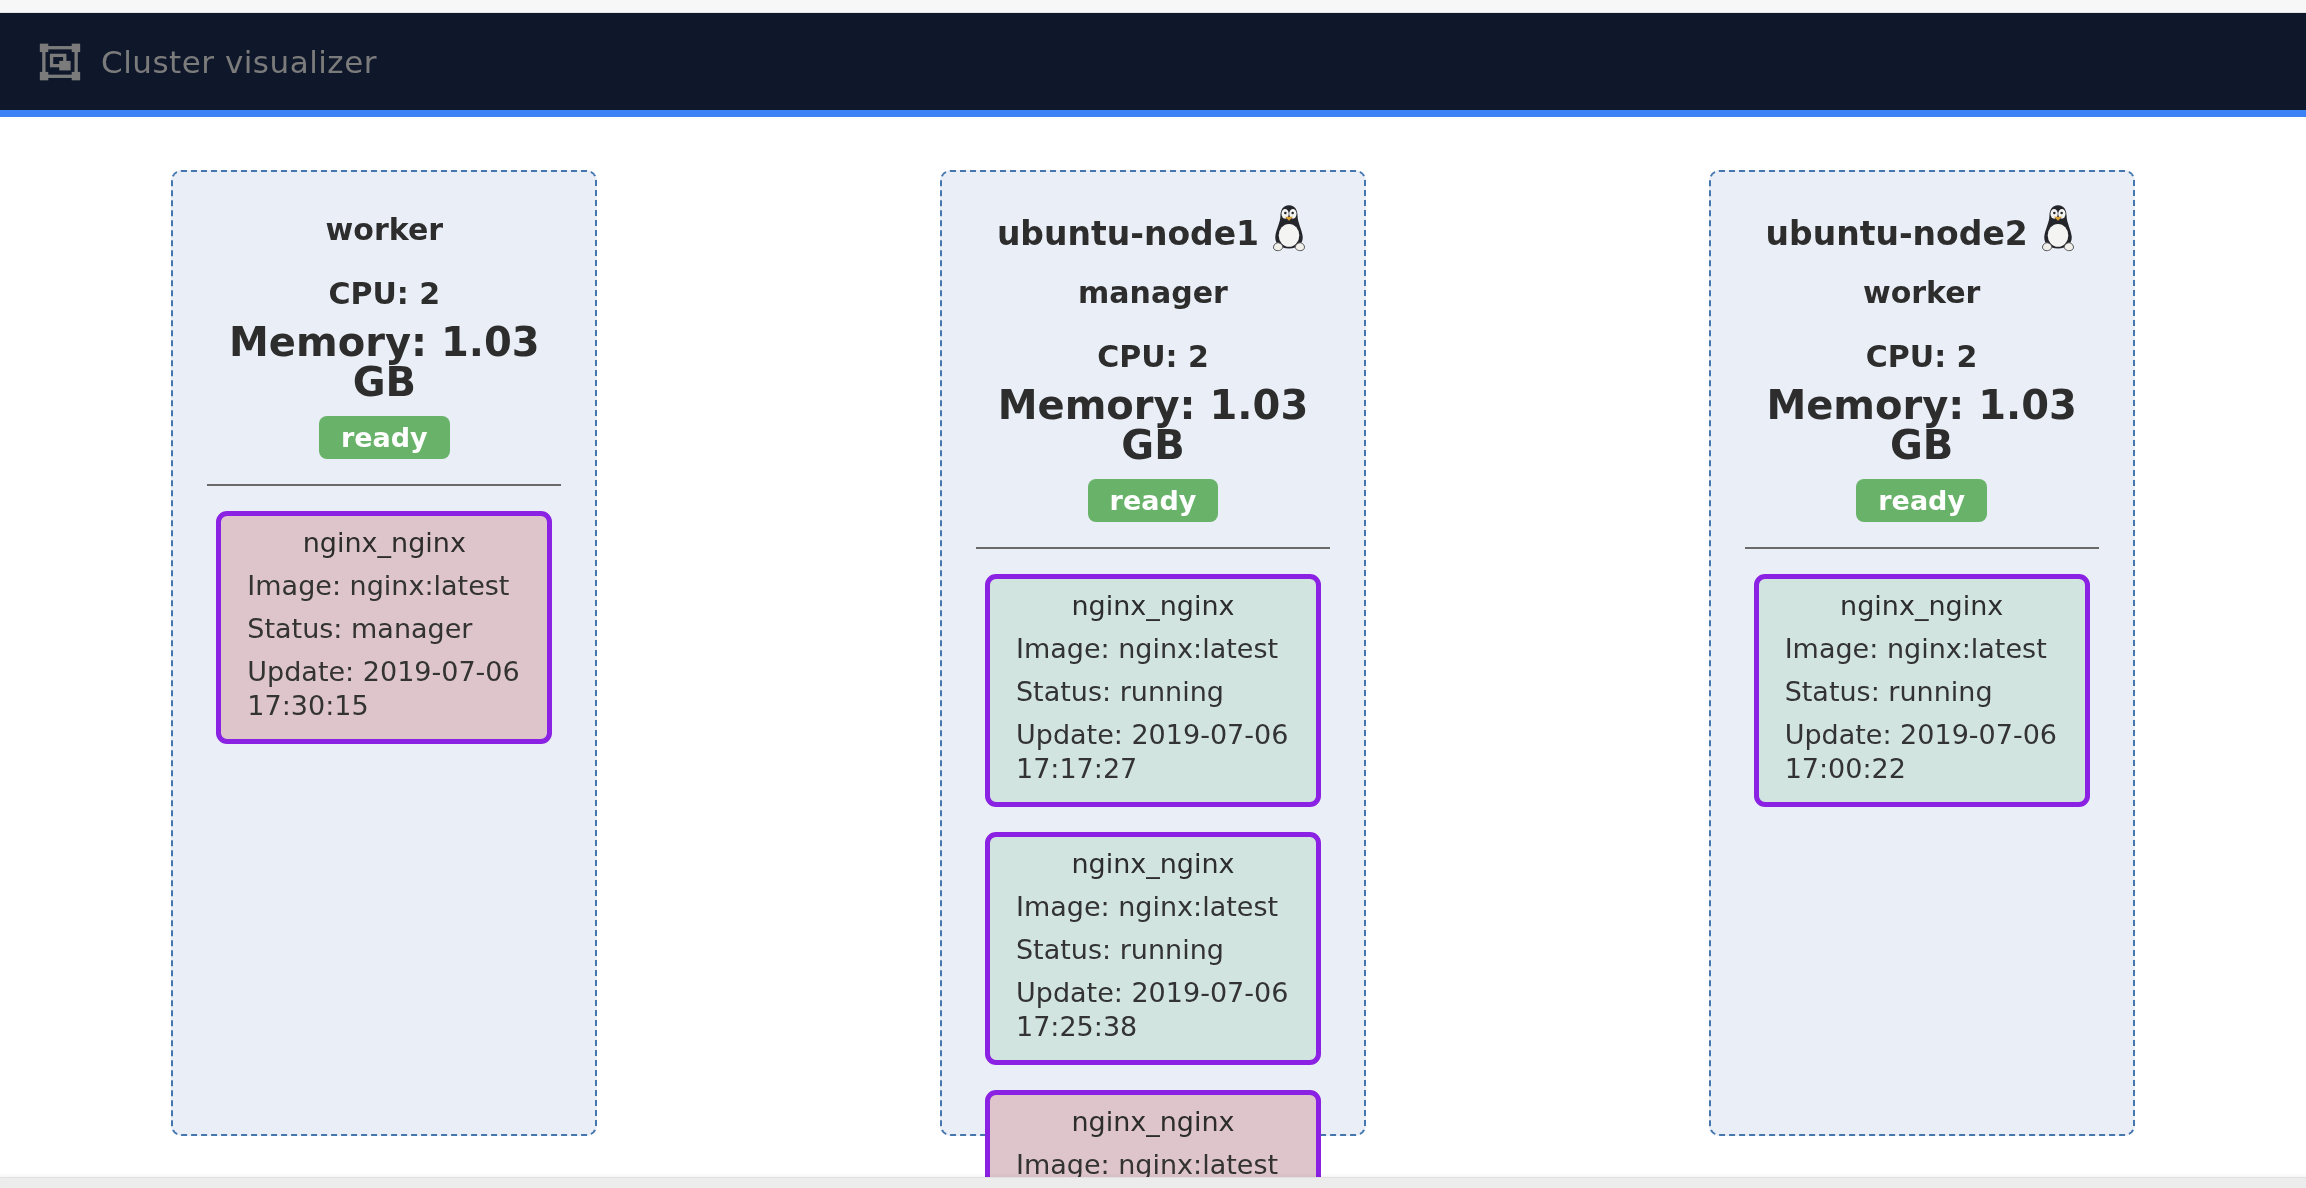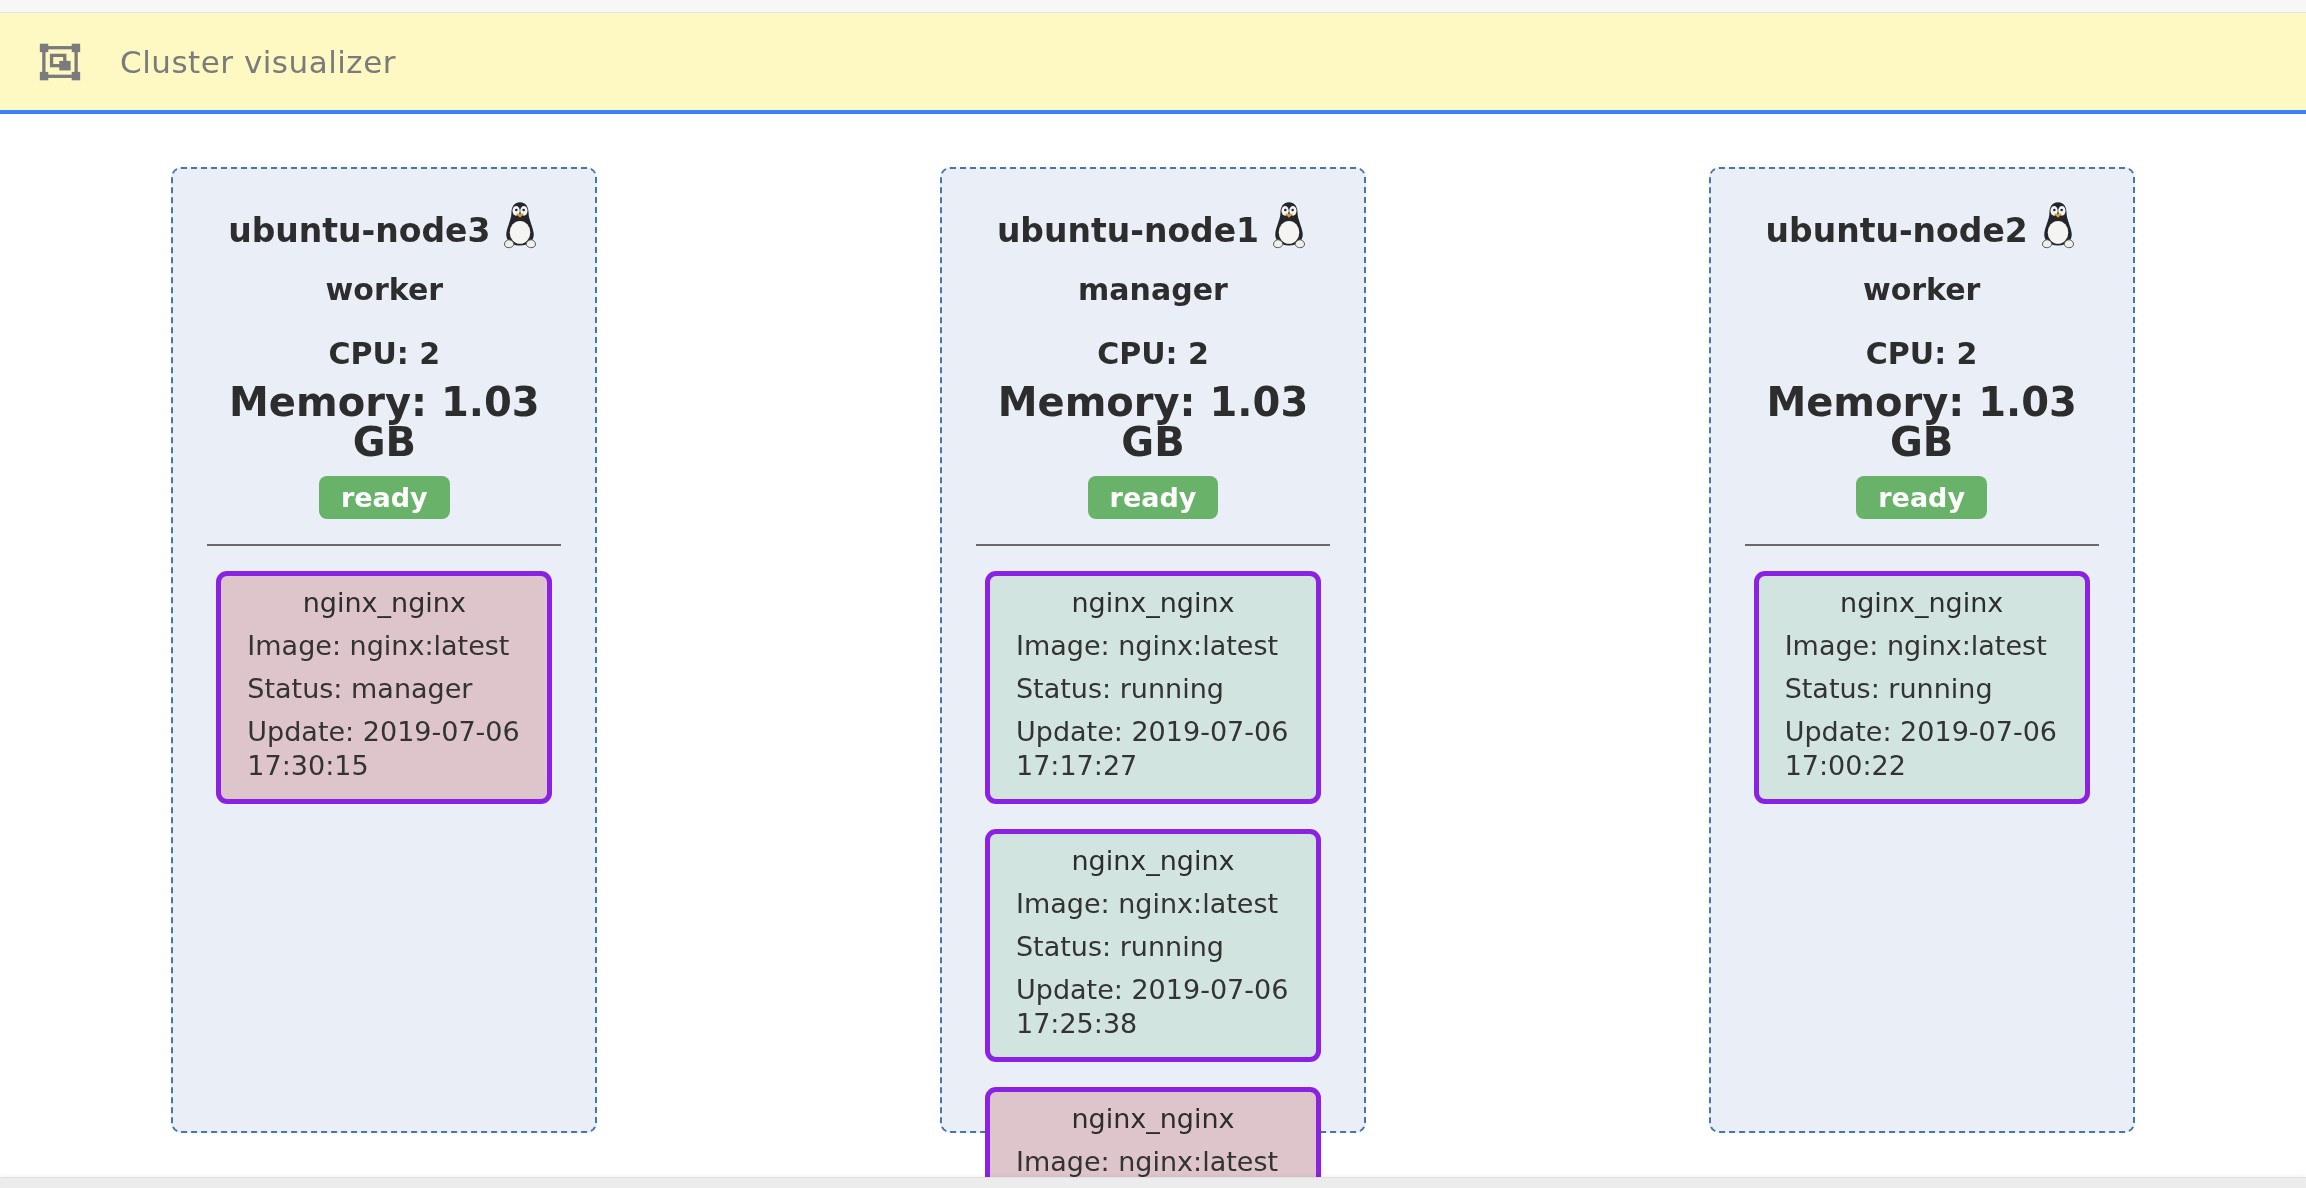--- a/index.html
+++ b/index.html
@@ -8,22 +8,22 @@
     width:2306px;height:1188px;
     overflow:hidden;
     background:#ffffff;
     font-family:"DejaVu Sans","Liberation Sans",sans-serif;
     color:#2d2d2d;
   }
   .topstrip{
     height:12px;background:#f7f7f7;border-bottom:1px solid #e4e4e4;
   }
   .header{
-    height:97px;background:#fef9c3;border-bottom:4px solid #3b82f6;
-    display:flex;align-items:center;gap:38px;padding-left:38px;
+    height:97px;background:#0f172a;border-bottom:7px solid #3b82f6;
+    display:flex;align-items:center;gap:19px;padding-left:38px;
     color:#7b7b7b;
   }
   .header .title{font-size:31px;font-weight:400;letter-spacing:0.5px;}
   .header .hicon{display:flex;align-items:center;}
   .nodes-row{
     display:flex;justify-content:space-around;align-items:flex-start;
     padding-top:53px;
   }
   .node-card{
     box-sizing:border-box;
@@ -84,36 +84,20 @@
         <rect x="18.4" y="2" width="4.6" height="4.6" fill="#7b7b7b"></rect>
         <rect x="1" y="17.4" width="4.6" height="4.6" fill="#7b7b7b"></rect>
         <rect x="18.4" y="17.4" width="4.6" height="4.6" fill="#7b7b7b"></rect>
       </svg>
     </span>
     <span class="title">Cluster visualizer</span>
   </div>
 
   <div class="nodes-row">
   <div class="node-card">
-    <div class="node-title">
-      <span>ubuntu-node3</span>
-      <span>
-        <svg width="40" height="48" viewBox="0 0 34 42" aria-hidden="true">
-          <path d="M17 1 C11.5 1 9.5 5.5 9.5 10.5 C9.5 16 5.5 23 5 28.5 C4.5 34.5 9 39 17 39 C25 39 29.5 34.5 29 28.5 C28.5 23 24.5 16 24.5 10.5 C24.5 5.5 22.5 1 17 1 Z" fill="#24262b"></path>
-          <ellipse cx="13.6" cy="8.6" rx="3.2" ry="4.2" fill="#f4f4f2"></ellipse>
-          <ellipse cx="20.4" cy="8.6" rx="3.2" ry="4.2" fill="#f4f4f2"></ellipse>
-          <circle cx="13.8" cy="7.8" r="1.1" fill="#24262b"></circle>
-          <circle cx="20.2" cy="7.8" r="1.1" fill="#24262b"></circle>
-          <path d="M13.4 11.2 L20.6 11.2 L17 14.6 Z" fill="#d9a036"></path>
-          <ellipse cx="17" cy="27.5" rx="9" ry="10" fill="#f4f4f2"></ellipse>
-          <path d="M6.5 34 C3.5 35 2.5 38.5 4.5 40 C7 41.8 11 40.5 11.5 38 C11.8 36 9 33.4 6.5 34 Z" fill="#f0efe9" stroke="#44464b" stroke-width="0.8"></path>
-          <path d="M27.5 34 C30.5 35 31.5 38.5 29.5 40 C27 41.8 23 40.5 22.5 38 C22.2 36 25 33.4 27.5 34 Z" fill="#f0efe9" stroke="#44464b" stroke-width="0.8"></path>
-        </svg>
-      </span>
-    </div>
     <div class="node-role">worker</div>
     <div class="node-cpu">CPU: 2</div>
     <div class="node-memory">Memory: 1.03 GB</div>
     <div>
       <span class="badge" style="background: rgb(104, 179, 105);">ready</span>
     </div>
     <hr class="divider">
     <div class="containers">
   <div class="container-card" style="background: rgb(221, 197, 203); border-color: rgb(139, 33, 226);">
     <div class="c-title">nginx_nginx</div>

